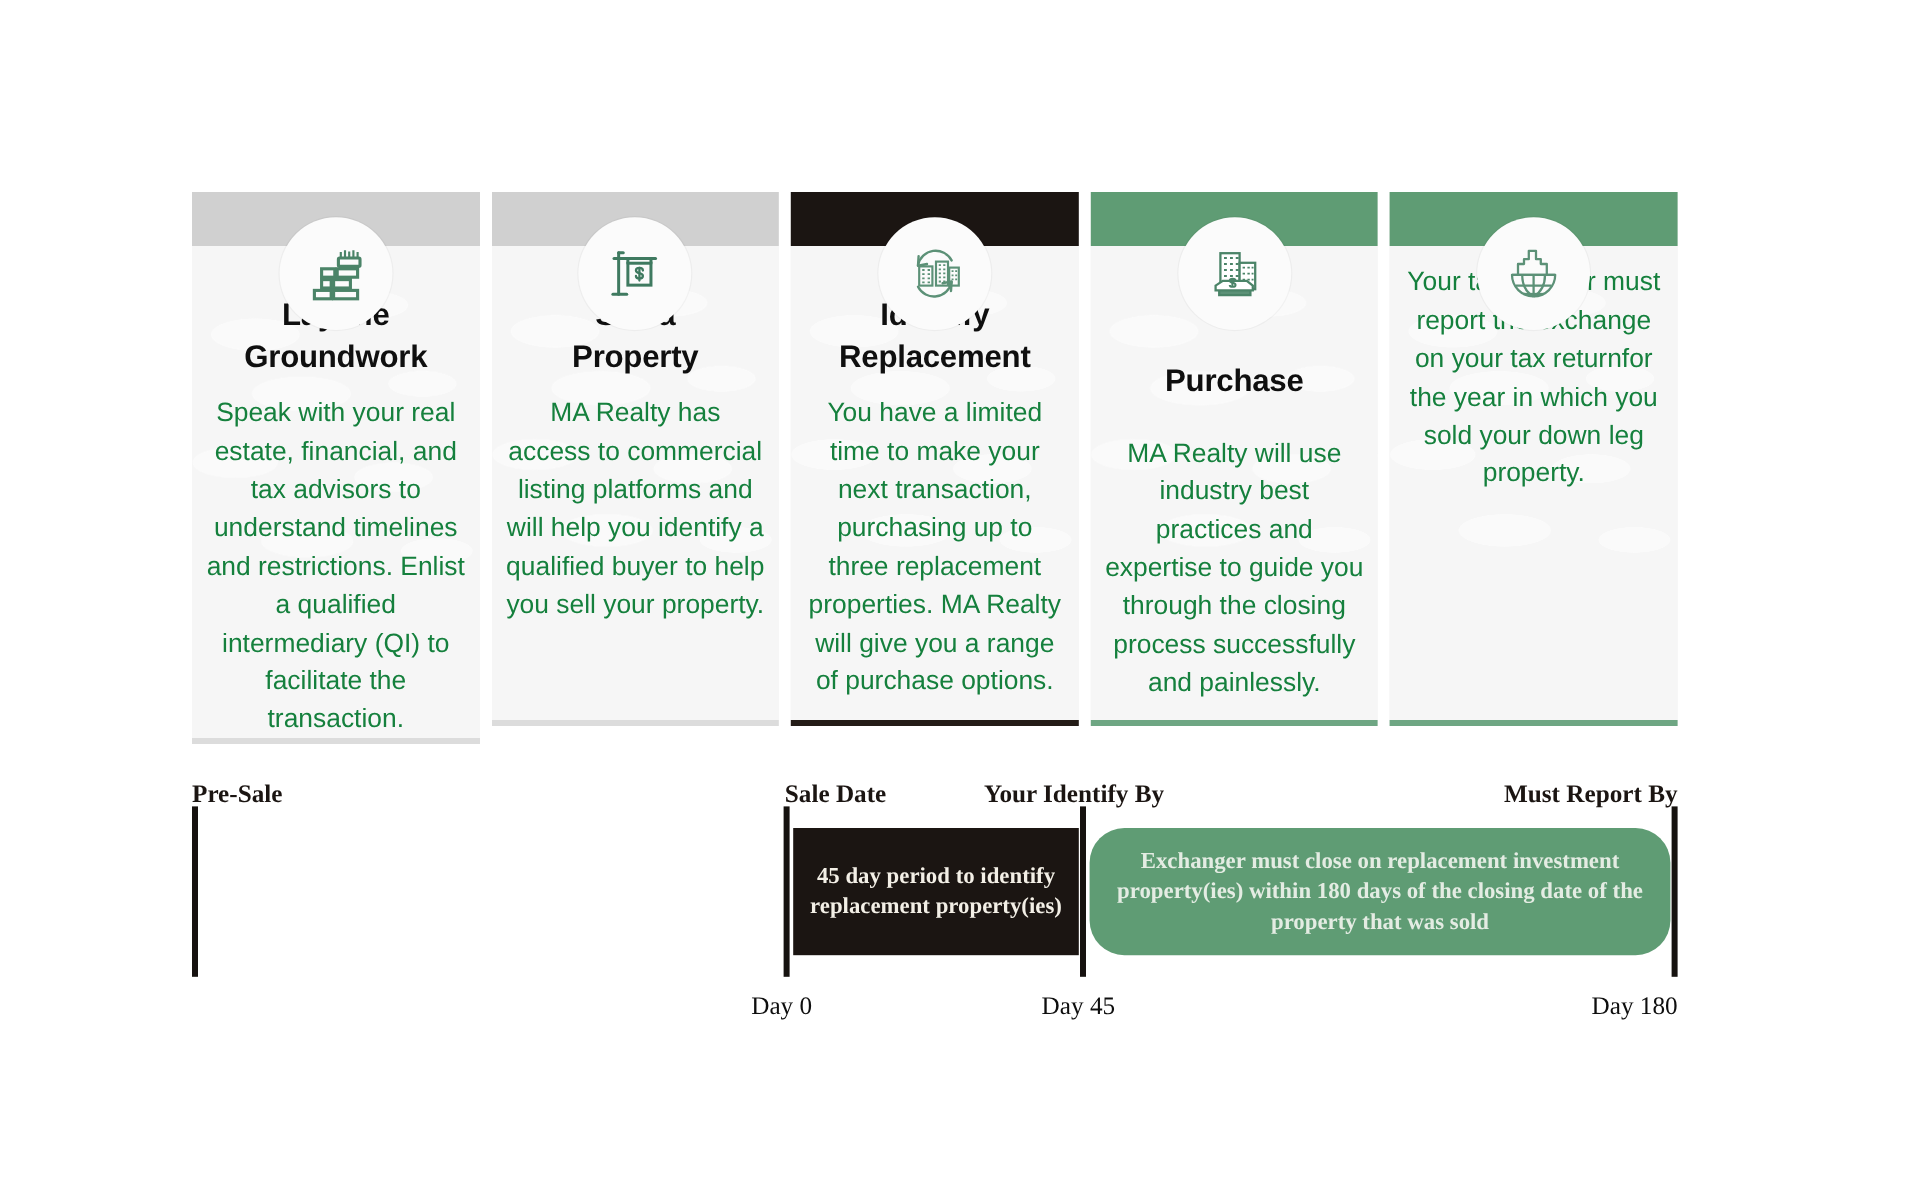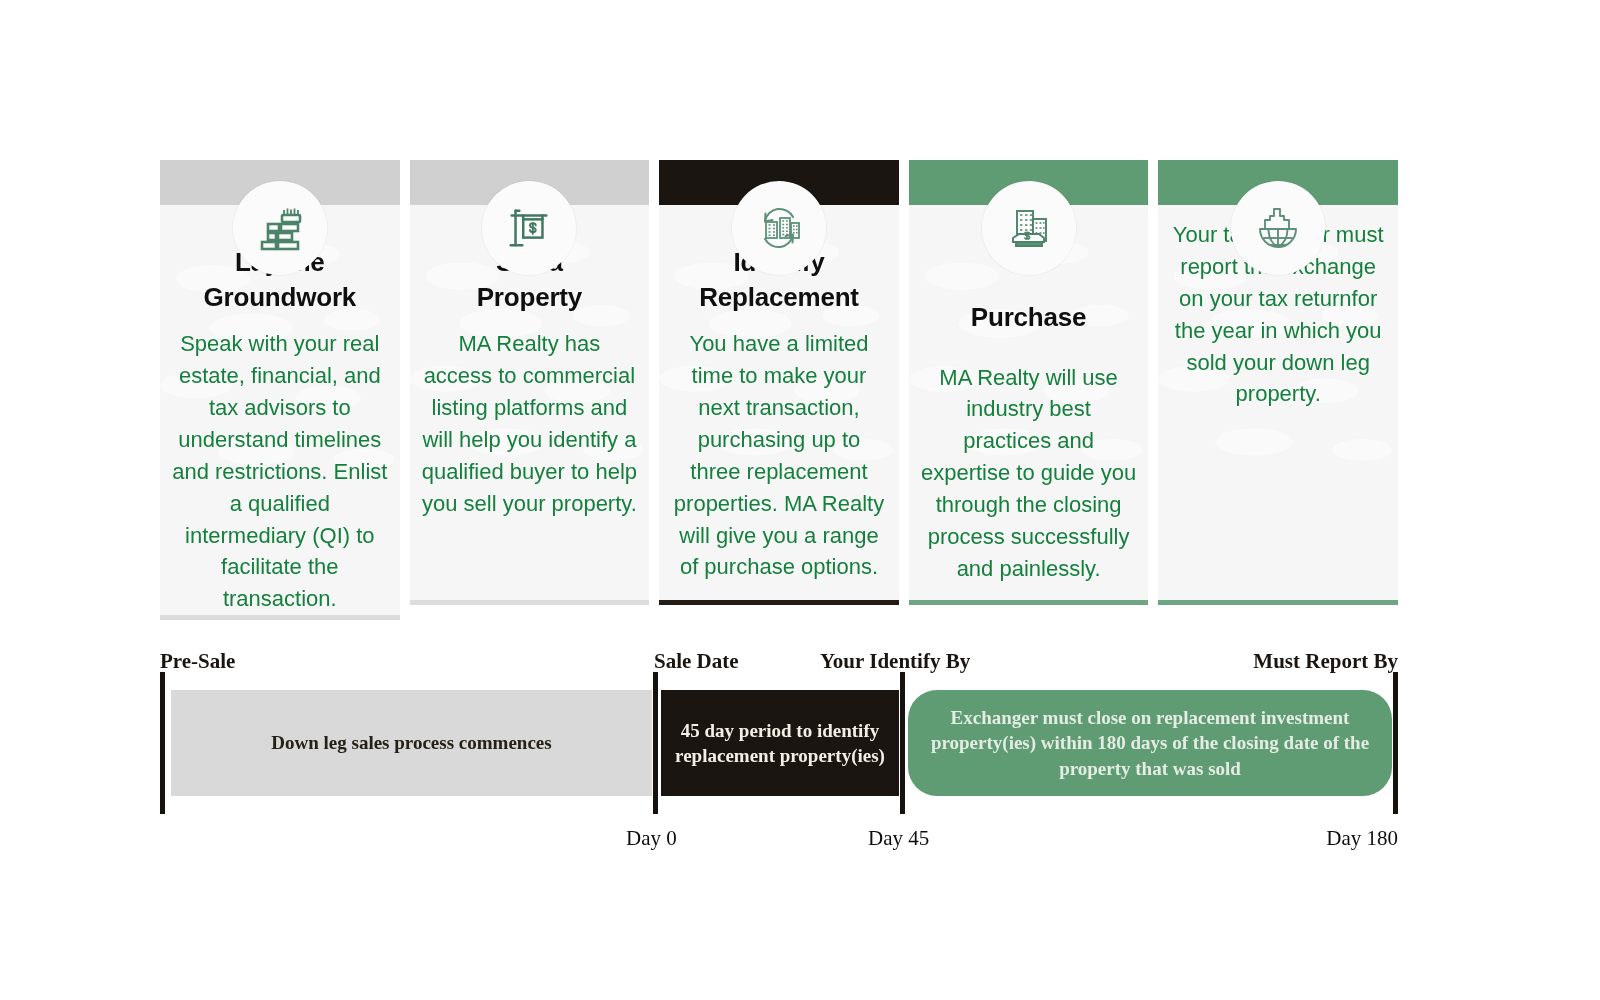--- a/index.html
+++ b/index.html
@@ -290,23 +290,20 @@
   <div class="tl-label" style="left:0px">Pre-Sale</div>
   <div class="tl-label" style="left:494px">Sale Date</div>
   <div class="tl-label" style="left:660px">Your Identify By</div>
   <div class="tl-label" style="right:0px">Must Report By</div>
 
   <div class="tl-tick" style="left:0px"></div>
   <div class="tl-tick" style="left:493px"></div>
   <div class="tl-tick" style="left:740px"></div>
   <div class="tl-tick" style="left:1233px"></div>
 
-  <div class="tl-bar bar-gray" style="left:11px; width:481px">
-    <span>Down leg sales process commences</span>
-  </div>
   <div class="tl-bar bar-black" style="left:501px; width:238px">
     <span>45 day period to identify replacement property(ies)</span>
   </div>
   <div class="tl-bar bar-green" style="left:748px; width:484px">
     <span>Exchanger must close on replacement investment property(ies) within 180 days of the closing date of the property that was sold</span>
   </div>
 
   <div class="tl-day" style="left:466px">Day 0</div>
   <div class="tl-day" style="left:708px">Day 45</div>
   <div class="tl-day" style="right:0px">Day 180</div>

